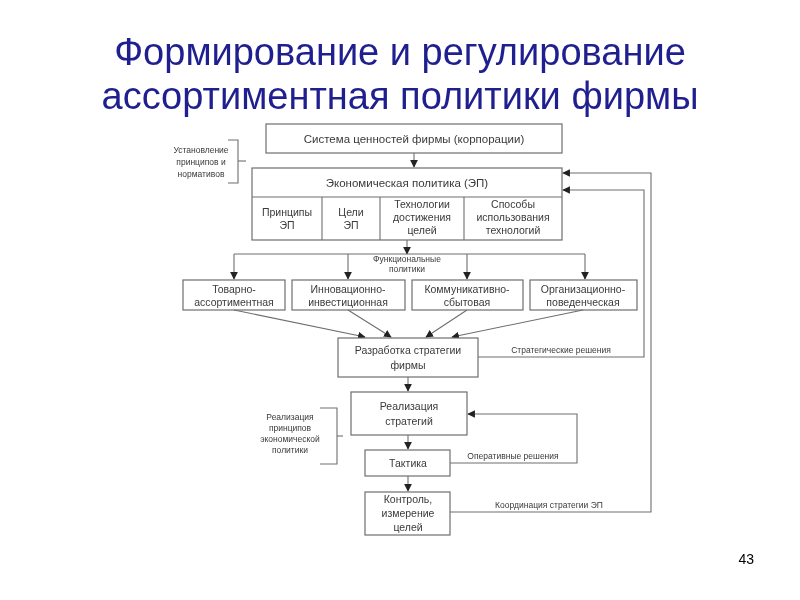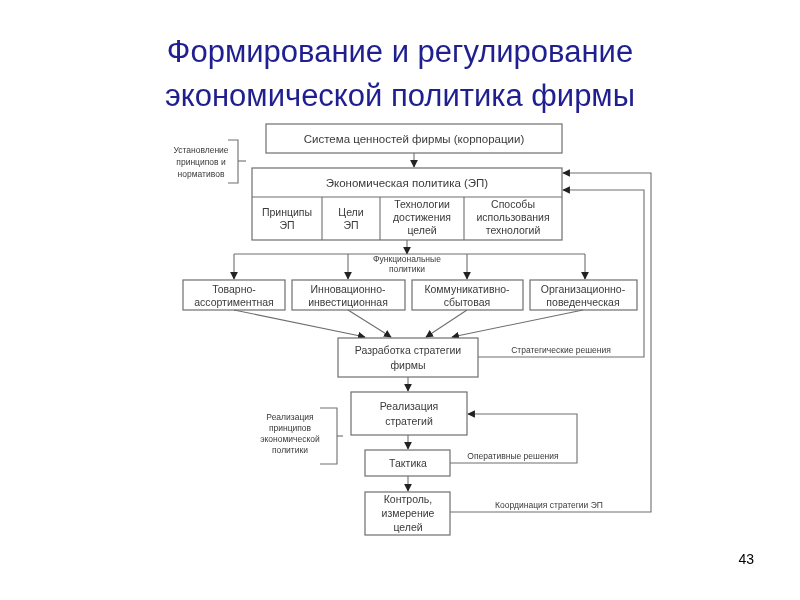--- a/index.html
+++ b/index.html
@@ -1,33 +1,33 @@
 <!DOCTYPE html>
 <html><head>
 <meta charset="utf-8">
 <style>
   html, body { margin: 0; padding: 0; background: #ffffff; }
   body { width: 800px; height: 600px; position: relative; overflow: hidden; font-family: "Liberation Sans", sans-serif; }
-  .title { position: absolute; left: 0; width: 800px; top: 30px; text-align: center; color: #1f1f8f; font-size: 31px; line-height: 44px; }
+  .title { position: absolute; left: 0; width: 800px; top: 30px; text-align: center; color: #1f1f8f; font-size: 38px; line-height: 44px; }
   .title div { white-space: nowrap; }
   svg { position: absolute; left: 0; top: 0; }
   .box { fill: #ffffff; stroke: #6e6e6e; stroke-width: 1.2; }
   .ln { stroke: #6e6e6e; stroke-width: 1.1; fill: none; }
   .t { font-family: "Liberation Sans", sans-serif; fill: #3a3a3a; text-anchor: middle; }
   .t12 { font-size: 11.5px; }
   .t11 { font-size: 10.5px; }
   .t8 { font-size: 8.5px; }
   .page-num { position: absolute; right: 46px; top: 551px; font-size: 14px; color: #000000; }
 </style>
 </head>
 <body>
 
 <div class="title">
   <div>Формирование и регулирование</div>
-  <div>экономической политика фирмы</div>
+  <div>ассортиментная политики фирмы</div>
 </div>
 
 <svg width="800" height="600" viewBox="0 0 800 600">
   <defs>
     <marker id="ah" viewBox="0 0 10 10" refX="9" refY="5" markerWidth="7" markerHeight="7" orient="auto">
       <path d="M0,0 L10,5 L0,10 z" fill="#222"></path>
     </marker>
   </defs>
 
   <g>

